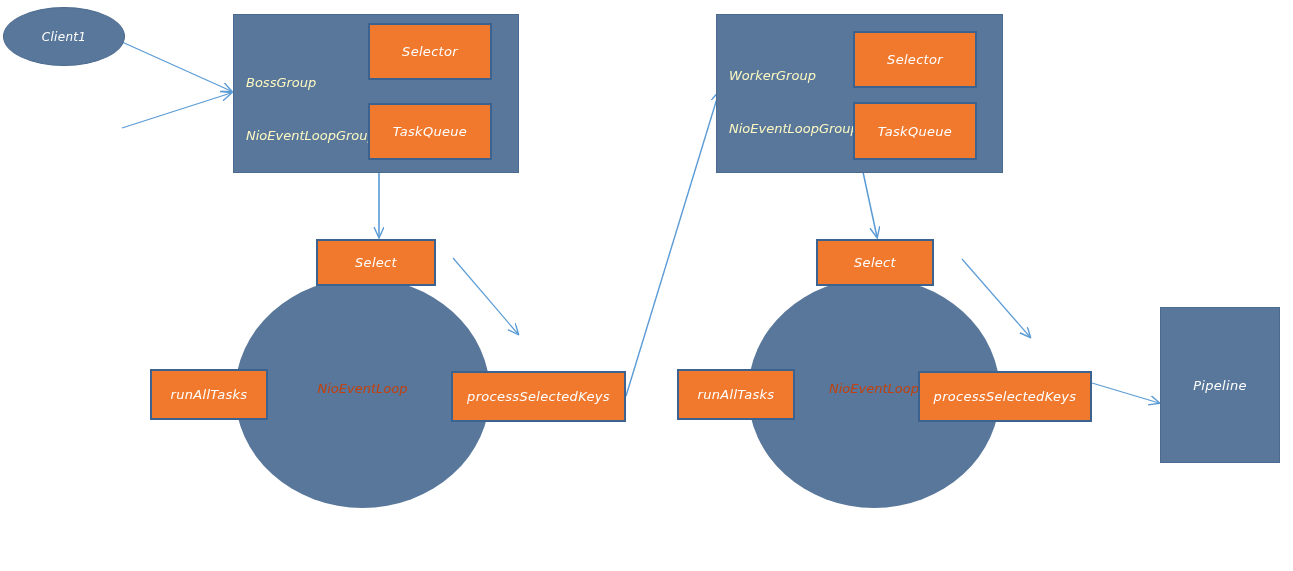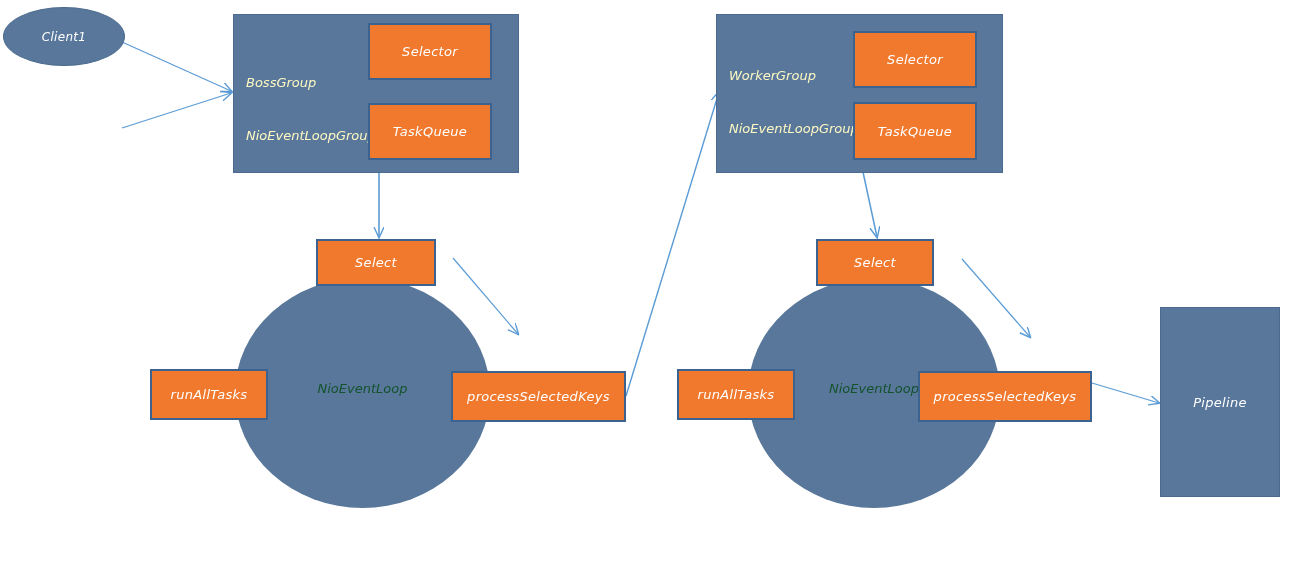--- a/index.html
+++ b/index.html
@@ -52,21 +52,21 @@
     position: absolute;
     color: #fef9c3;
     font-size: 13px;
     font-style: italic;
     font-family: "DejaVu Sans", sans-serif;
     white-space: nowrap;
     user-select: none;
   }
   .loop-label {
     position: absolute;
-    color: #14532d;
+    color: #c2410c;
     font-size: 13px;
     font-style: italic;
     font-family: "DejaVu Sans", sans-serif;
     white-space: nowrap;
     user-select: none;
     text-align: center;
   }
   .node-text {
     font-size: 13px;
     font-style: italic;
@@ -169,17 +169,17 @@
   </div>
 
   <div class="node orange-box z-nodes" style="left:677px; top:369px; width:118px; height:51px;">
     <span class="node-text">runAllTasks</span>
   </div>
 
   <div class="node orange-box z-nodes" style="left:918px; top:371px; width:174px; height:51px;">
     <span class="node-text">processSelectedKeys</span>
   </div>
 
-  <div class="node blue-box z-nodes" style="left:1160px; top:307px; width:120px; height:190px;">
+  <div class="node blue-box z-nodes" style="left:1160px; top:307px; width:120px; height:156px;">
     <span class="node-text">Pipeline</span>
   </div>
 
 </div>
 
 </body></html>

